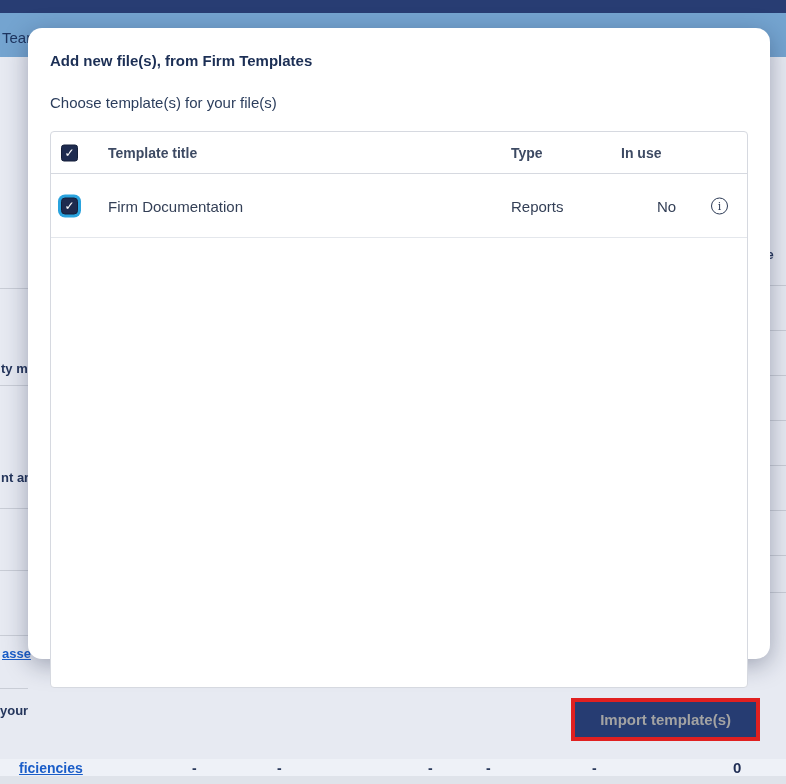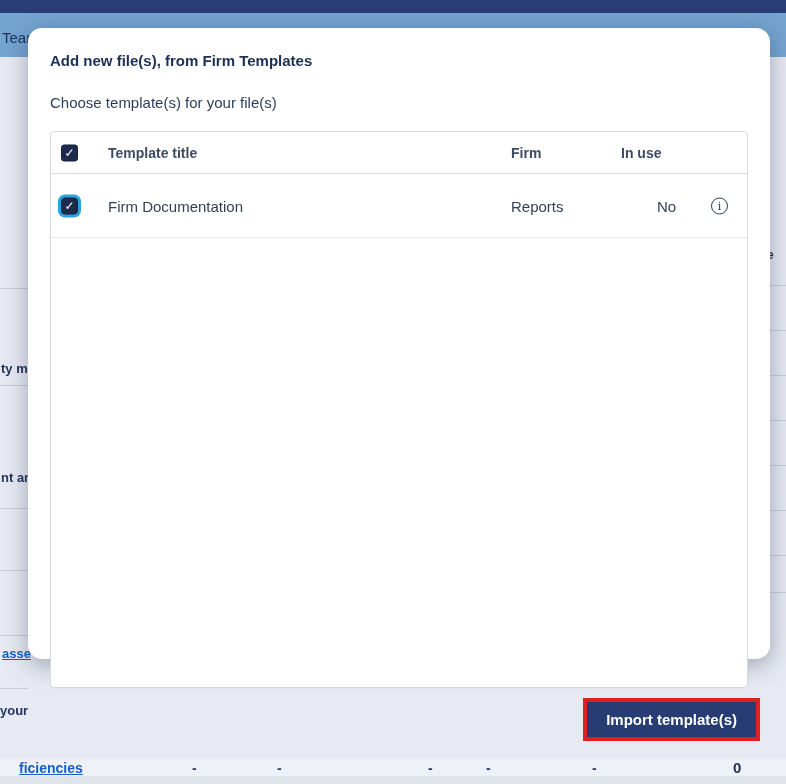--- a/index.html
+++ b/index.html
@@ -60,22 +60,22 @@
 
   .cancel-btn{
     position:absolute;left:20px;top:674px;width:86px;height:36px;background:#f3f4f6;
     border:none;border-radius:4px;font-size:15px;color:#8a92a3;cursor:pointer;
     font-family:"Liberation Sans",sans-serif;
   }
   .import-wrap{
     position:absolute;right:10px;top:670px;border:4px solid #e02020;
   }
   .import-btn{
-    display:block;background:#263c72;color:#ffffff;border:none;cursor:pointer;
-    font-size:15px;font-weight:bold;padding:9px 19px;font-family:"Liberation Sans",sans-serif;
+    display:block;background:#263c72;color:#a3a3a3;border:none;cursor:pointer;
+    font-size:15px;font-weight:bold;padding:9px 25px;font-family:"Liberation Sans",sans-serif;
   }
 </style>
 </head>
 <body>
 
 <div id="screen">
 
   <div class="top-bar"></div>
   <div class="blue-band"></div>
   <span class="nav-label">Team</span>
@@ -117,21 +117,21 @@
   <div class="modal">
     <div class="modal-title">Add new file(s), from Firm Templates</div>
     <div class="modal-subtitle">Choose template(s) for your file(s)</div>
 
     <div class="list-box">
       <div class="thead">
         <div class="cell c-check">
           <div class="cb">✓</div>
         </div>
         <span class="cell hcell c-title">Template title</span>
-        <span class="cell hcell c-type">Firm</span>
+        <span class="cell hcell c-type">Type</span>
         <span class="cell hcell c-inuse-h">In use</span>
       </div>
 
       <div class="trow">
         <div class="cell c-check">
           <div class="cb glow">✓</div>
         </div>
         <span class="cell c-title">Firm Documentation</span>
         <span class="cell c-type">Reports</span>
         <span class="cell c-inuse">No</span>

